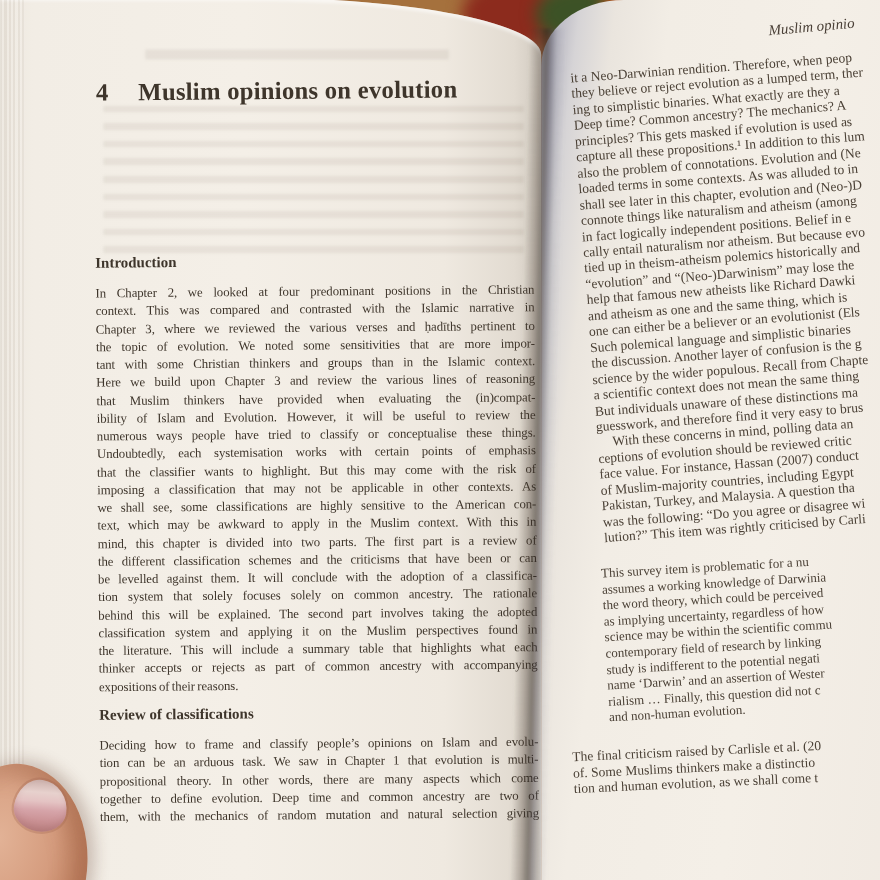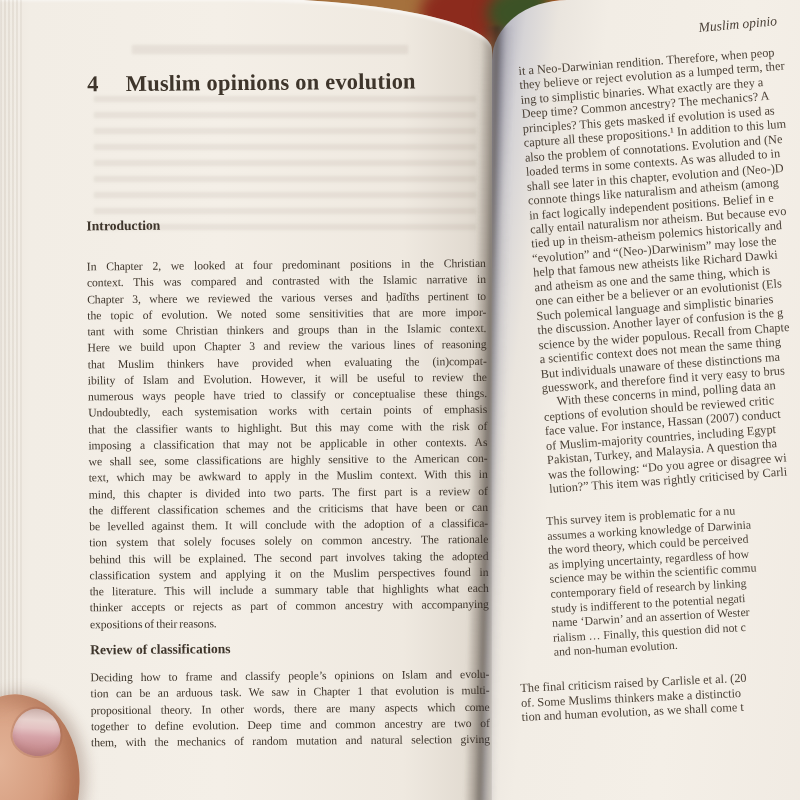--- a/index.html
+++ b/index.html
@@ -37,21 +37,21 @@
     background:repeating-linear-gradient(to bottom, rgba(100,82,64,.085) 0 6px, transparent 6px 16px);
   }
   .ghost-title{
     left:132px; top:47px; width:276px; height:9px;
     background:rgba(100,82,64,.09);
   }
   .left-content{position:absolute; inset:0; transform:rotate(-0.5deg); color:#3e352b;}
   .chapter-head{position:absolute; left:90px; top:72px; font-size:22.5px; font-weight:bold; letter-spacing:.2px; white-space:pre;}
   .chapter-num{margin-right:27px;}
   .subhead{position:absolute; left:88px; font-size:13.6px; font-weight:bold;}
-  .subhead-1{top:219px;}
+  .subhead-1{top:232px;}
   .subhead-2{top:643px;}
   .para{position:absolute; left:88px; width:399px; font-size:11.7px; line-height:16.25px;
         letter-spacing:-0.08px; word-spacing:-0.7px; color:#3e352b;}
   .para-1{top:260px;}
   .para-2{top:671px;}
   .jline{text-align:justify; text-align-last:justify;}
 
   
   .page-right{
     left:492px; top:0; width:338px; height:800px; z-index:3;

